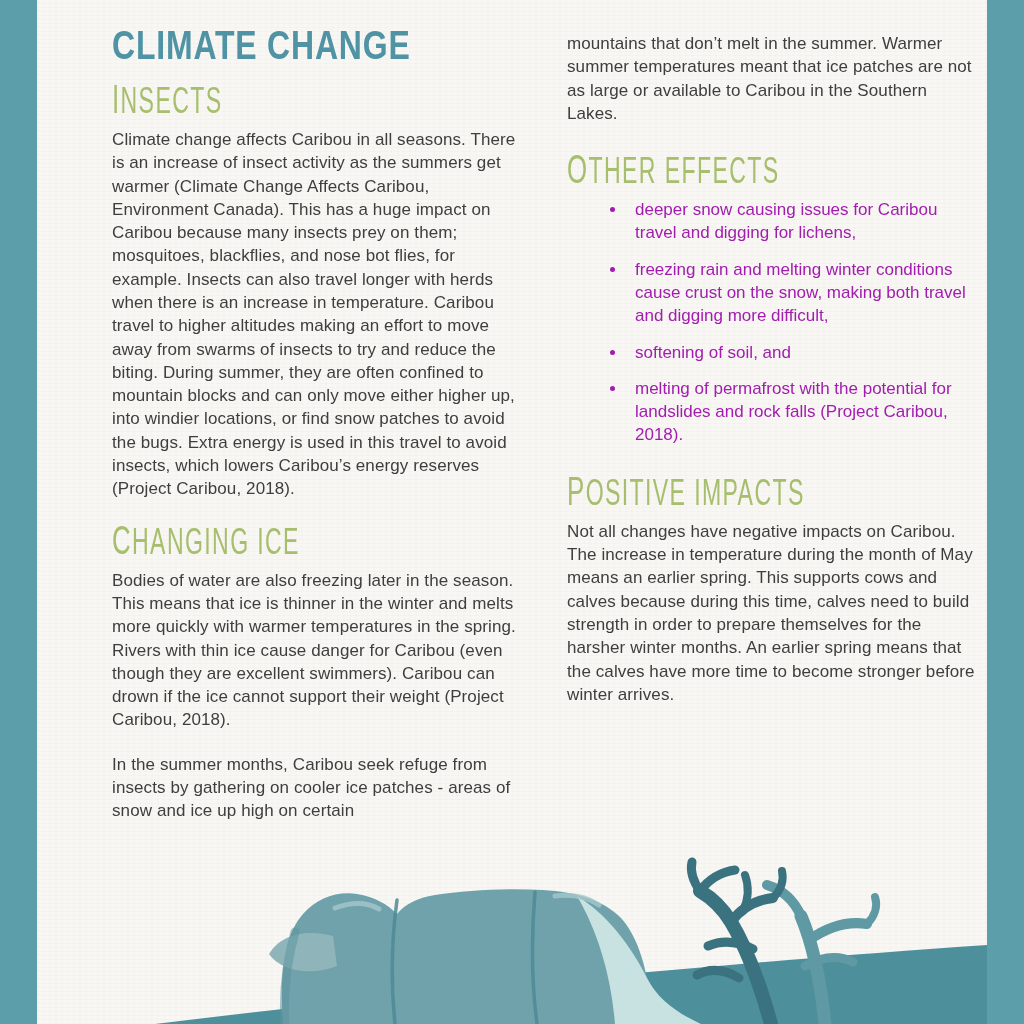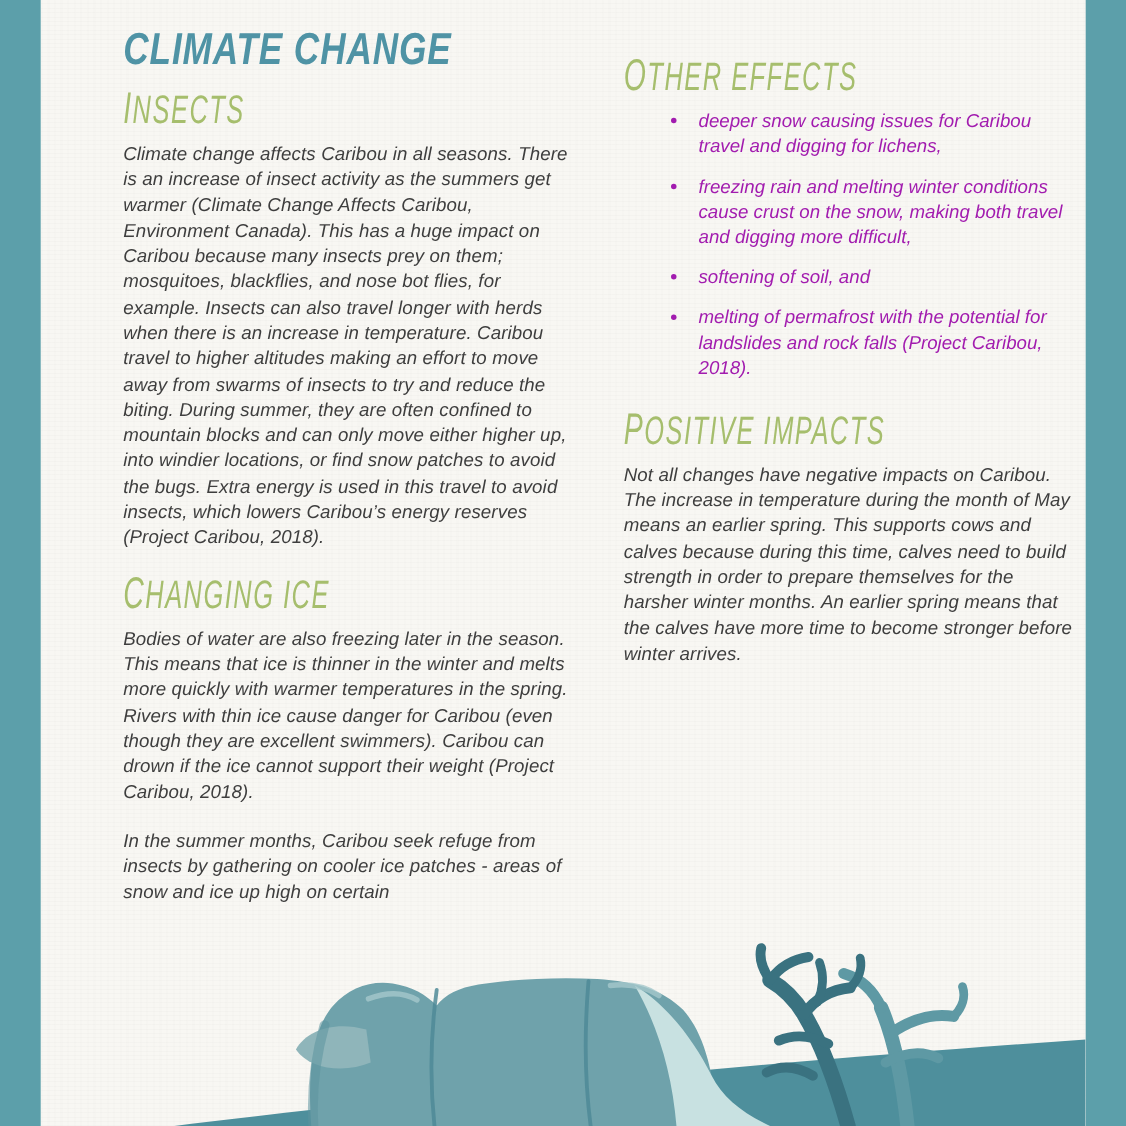--- a/index.html
+++ b/index.html
@@ -20,21 +20,20 @@
     background:
       repeating-linear-gradient(0deg, rgba(0,0,0,0.015) 0 1px, transparent 1px 4px),
       repeating-linear-gradient(90deg, rgba(0,0,0,0.008) 0 2px, transparent 2px 6px);
   }
   .content{
     position:relative;
     display:flex;
     padding:25px 8px 0 75px;
     gap:49px;
     z-index:2;
-    font-style:italic;
   }
   .col-left{width:406px;flex:0 0 406px;}
   .col-right{width:412px;flex:0 0 412px;}
 
   h1.doc-title{
     margin:0 0 6px 0;
     font-size:40px;line-height:1.0;
     font-weight:800;
     color:#4F93A5;
     letter-spacing:1px;
@@ -93,20 +92,21 @@
 
       <h2 class="hand">INSECTS</h2>
       <p class="body-text">Climate change affects Caribou in all seasons. There is an increase of insect activity as the summers get warmer (Climate Change Affects Caribou, Environment Canada). This has a huge impact on Caribou because many insects prey on them; mosquitoes, blackflies, and nose bot flies, for example. Insects can also travel longer with herds when there is an increase in temperature. Caribou travel to higher altitudes making an effort to move away from swarms of insects to try and reduce the biting. During summer, they are often confined to mountain blocks and can only move either higher up, into windier locations, or find snow patches to avoid the bugs. Extra energy is used in this travel to avoid insects, which lowers Caribou’s energy reserves (Project Caribou, 2018).</p>
 
       <h2 class="hand">CHANGING ICE</h2>
       <p class="body-text">Bodies of water are also freezing later in the season. This means that ice is thinner in the winter and melts more quickly with warmer temperatures in the spring. Rivers with thin ice cause danger for Caribou (even though they are excellent swimmers). Caribou can drown if the ice cannot support their weight (Project Caribou, 2018).</p>
       <p class="body-text">In the summer months, Caribou seek refuge from insects by gathering on cooler ice patches - areas of snow and ice up high on certain</p>
     </div>
 
     <div class="col-right">
+      <p class="body-text">mountains that don’t melt in the summer. Warmer summer temperatures meant that ice patches are not as large or available to Caribou in the Southern Lakes.</p>
 
       <h2 class="hand">OTHER EFFECTS</h2>
       <ul class="bullets">
         <li>deeper snow causing issues for Caribou travel and digging for lichens,</li>
         <li>freezing rain and melting winter conditions cause crust on the snow, making both travel and digging more difficult,</li>
         <li>softening of soil, and</li>
         <li>melting of permafrost with the potential for landslides and rock falls (Project Caribou, 2018).</li>
       </ul>
 
       <h2 class="hand">POSITIVE IMPACTS</h2>

